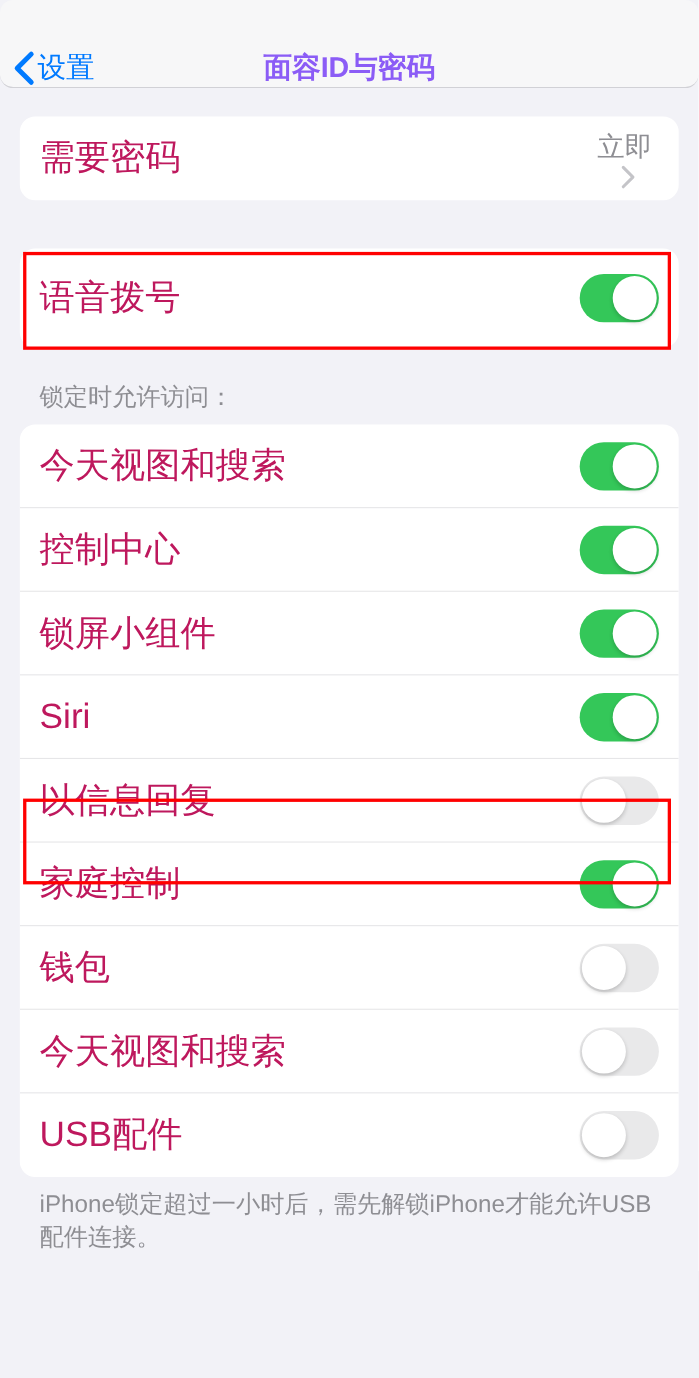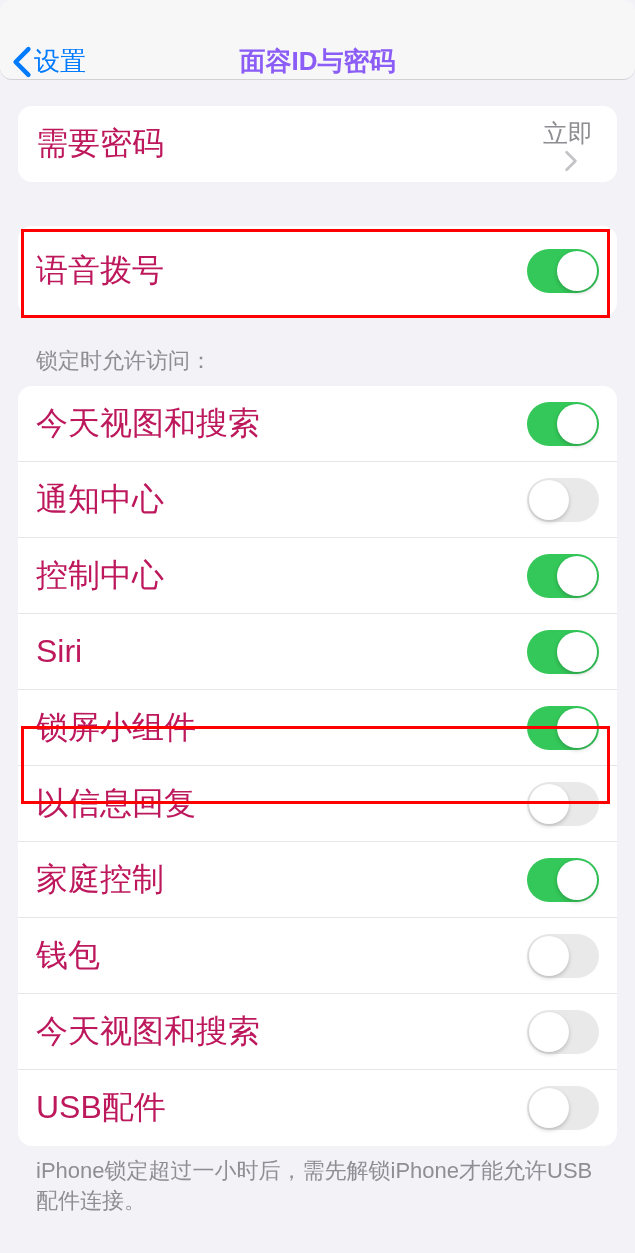--- a/index.html
+++ b/index.html
@@ -178,39 +178,33 @@
   <div class="section" style="margin-top: 30px;">
     <div class="header-text">锁定时允许访问：</div>
     <div class="card" id="lock-access-list">
         <div class="row">
           <span class="row-label">今天视图和搜索</span>
           <div class="toggle toggle-on">
             <div class="toggle-knob"></div>
           </div>
         </div>
         <div class="row">
-          <span class="row-label">通知中心</span>
-          <div class="toggle toggle-off">
-            <div class="toggle-knob"></div>
-          </div>
-        </div>
-        <div class="row">
           <span class="row-label">控制中心</span>
           <div class="toggle toggle-on">
             <div class="toggle-knob"></div>
           </div>
         </div>
         <div class="row">
+          <span class="row-label">锁屏小组件</span>
+          <div class="toggle toggle-on">
+            <div class="toggle-knob"></div>
+          </div>
+        </div>
+        <div class="row">
           <span class="row-label">Siri</span>
-          <div class="toggle toggle-on">
-            <div class="toggle-knob"></div>
-          </div>
-        </div>
-        <div class="row">
-          <span class="row-label">锁屏小组件</span>
           <div class="toggle toggle-on">
             <div class="toggle-knob"></div>
           </div>
         </div>
         <div class="row">
           <span class="row-label">以信息回复</span>
           <div class="toggle toggle-off">
             <div class="toggle-knob"></div>
           </div>
         </div>

